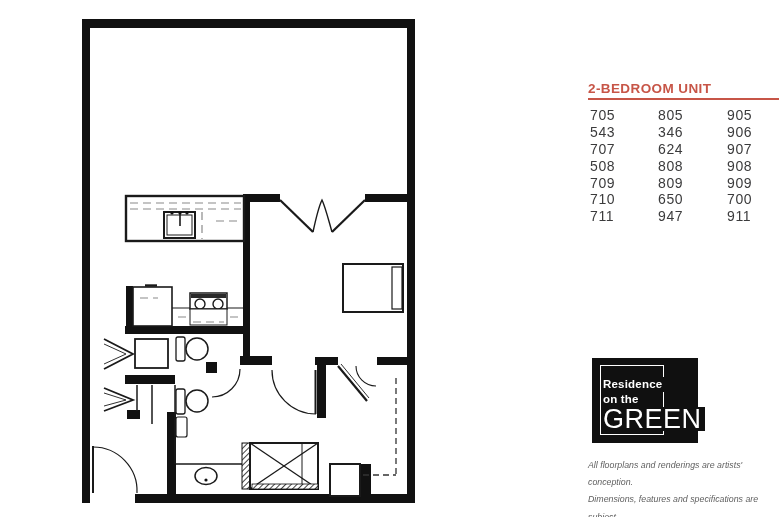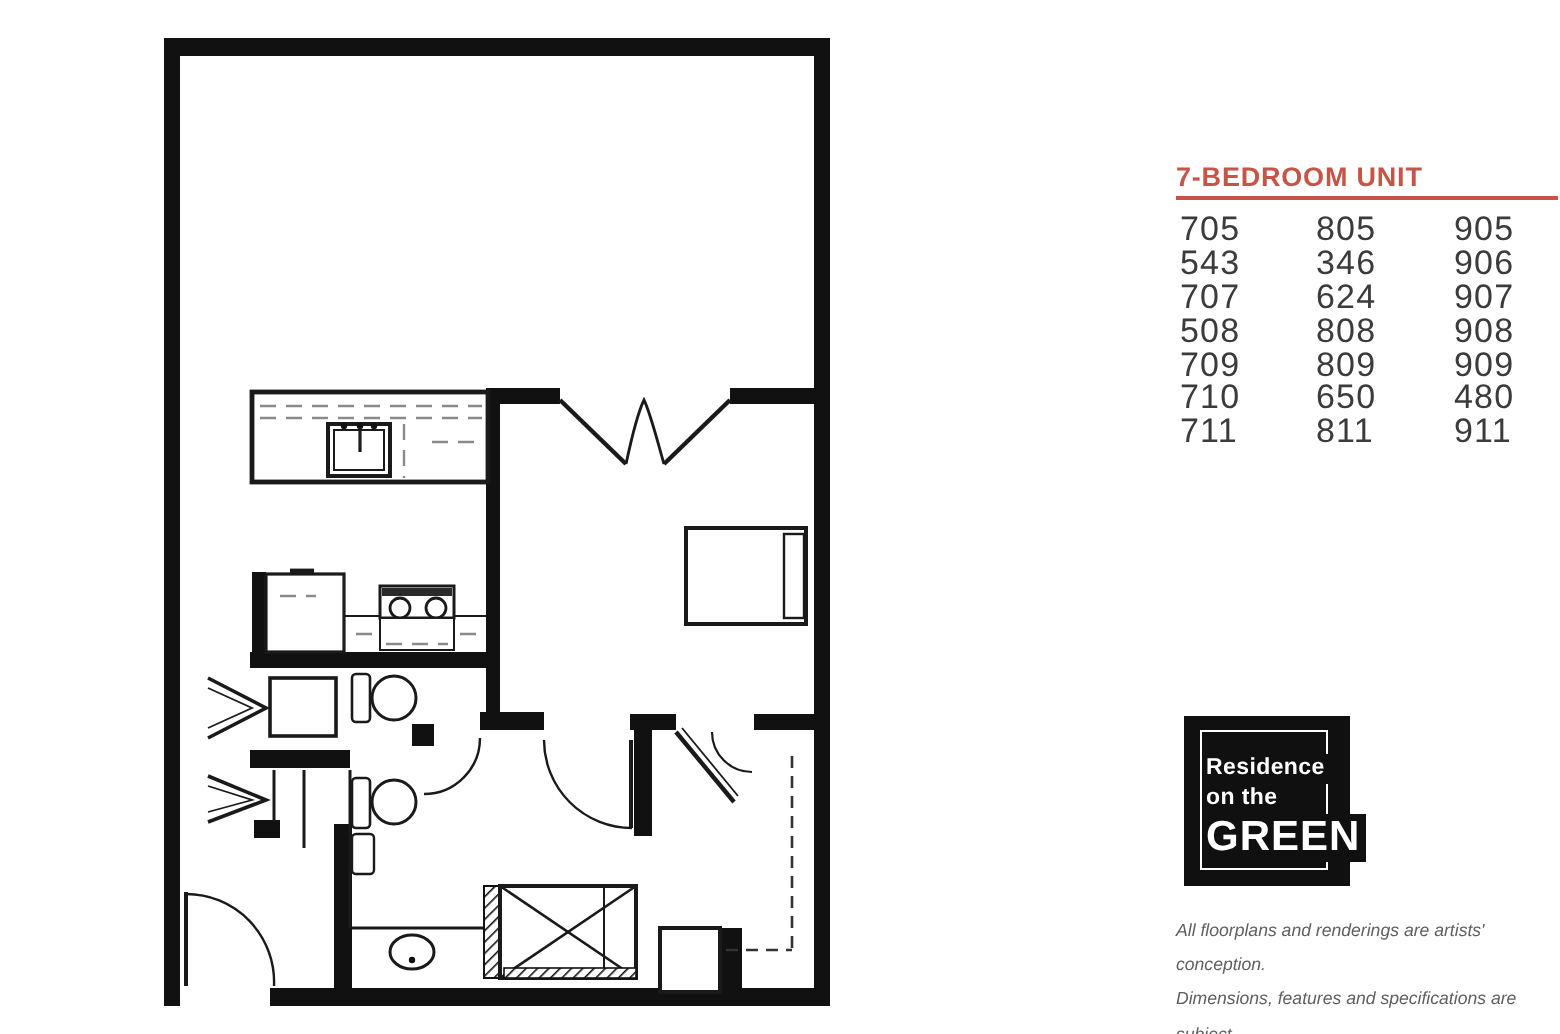--- a/index.html
+++ b/index.html
@@ -21,35 +21,35 @@
     font-size:13.5px;font-weight:bold;letter-spacing:.4px;
     color:var(--accent-red,#c75547);white-space:nowrap;
   }
   .title-rule{
     position:absolute;left:588px;top:98px;width:191px;height:2px;
     background:var(--accent-red,#c75547);
   }
   .units-grid{
     position:absolute;left:590px;top:107px;width:189px;
     display:grid;grid-template-columns:68px 69px 1fr;grid-auto-rows:16.9px;
-    font-size:17px;letter-spacing:.6px;color:var(--text-dark,#3b3b3c);
+    font-size:14px;letter-spacing:.6px;color:var(--text-dark,#3b3b3c);
   }
   .units-grid span{line-height:16.9px;}
   .logo{
-    position:absolute;left:592px;top:358px;width:83px;height:85px;
+    position:absolute;left:592px;top:358px;width:106px;height:85px;
     background:var(--logo-bg,#101010);color:#fff;
   }
   .logo-frame{
     position:absolute;left:8px;top:7px;width:62px;height:68px;
     border:1px solid #fff;z-index:1;
   }
   .logo-text{position:absolute;left:11px;top:19px;z-index:2;white-space:nowrap;}
   .logo-text .ln{line-height:15px;font-size:11.5px;font-weight:bold;letter-spacing:.2px;}
   .logo-text .ln span{display:inline-block;background:var(--logo-bg,#101010);padding-right:3px;}
-  .logo-text .big{line-height:24px;font-size:21px;font-weight:700;letter-spacing:.5px;}
+  .logo-text .big{line-height:24px;font-size:27px;font-weight:400;letter-spacing:.5px;}
   .disclaimer{
     position:absolute;left:588px;top:457px;width:195px;
     font-size:8.8px;font-style:italic;color:#5f5f5f;line-height:17.2px;
   }
 </style>
 </head>
 <body>
 
 <svg class="plan-svg" width="780" height="517" viewBox="0 0 780 517" role="img" aria-label="floor plan">
   <defs>
@@ -177,44 +177,44 @@
     <line class="cdash" x1="363" y1="475" x2="396" y2="475"></line>
     <rect class="sf" x="330" y="464" width="30" height="32" stroke-width="2"></rect>
   </g>
 
   <g>
     <line class="s" x1="93" y1="446" x2="93" y2="493" stroke-width="2"></line>
     <path class="s" d="M93,447 A44,44 0 0 1 137,493" stroke-width="1.2"></path>
   </g>
 </svg>
 
-<div class="unit-title">7-BEDROOM UNIT</div>
+<div class="unit-title">2-BEDROOM UNIT</div>
 <div class="title-rule"></div>
 
 <div class="units-grid">
   <span>705</span>
   <span>805</span>
   <span>905</span>
   <span>543</span>
   <span>346</span>
   <span>906</span>
   <span>707</span>
   <span>624</span>
   <span>907</span>
   <span>508</span>
   <span>808</span>
   <span>908</span>
   <span>709</span>
   <span>809</span>
   <span>909</span>
   <span>710</span>
   <span>650</span>
-  <span>480</span>
+  <span>700</span>
   <span>711</span>
-  <span>811</span>
+  <span>947</span>
   <span>911</span>
 </div>
 
 <div class="logo">
   <div class="logo-frame"></div>
   <div class="logo-text">
     <div class="ln"><span>Residence</span></div>
     <div class="ln"><span>on the</span></div>
     <div class="ln big"><span>GREEN</span></div>
   </div>

